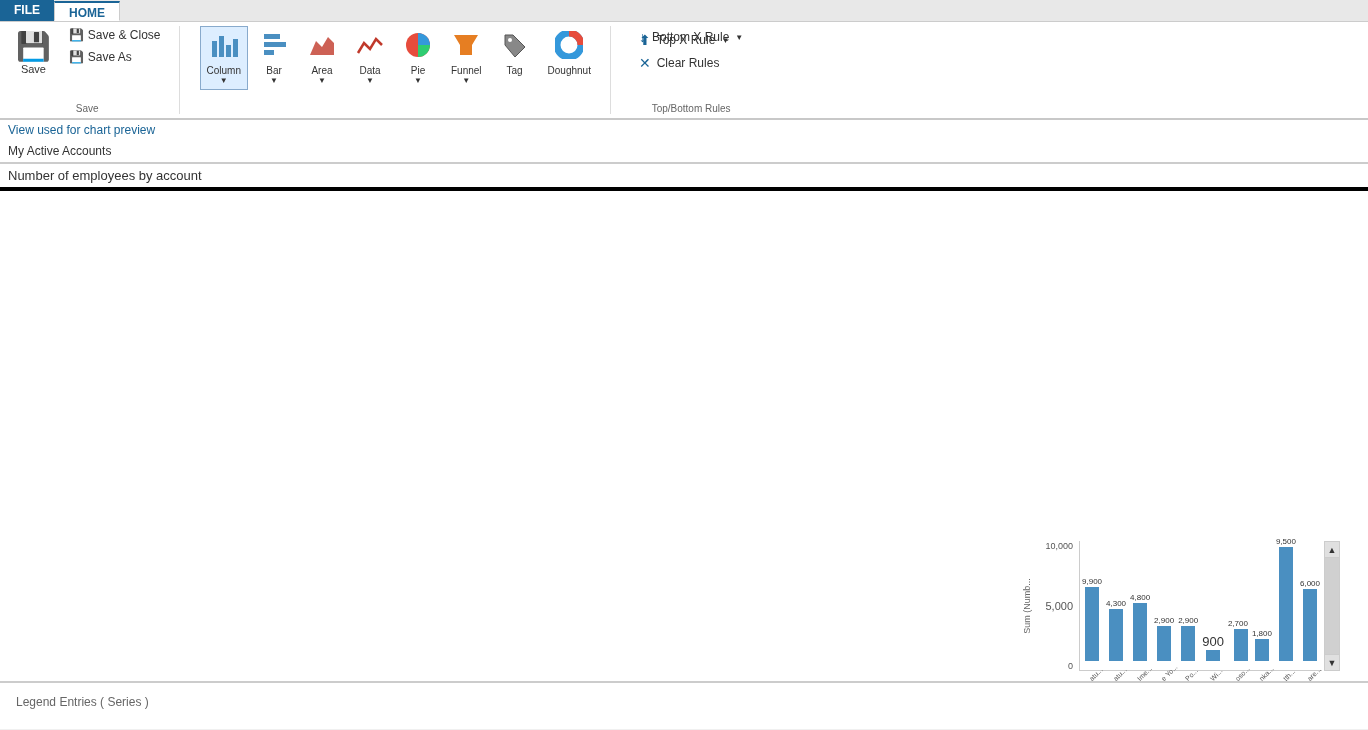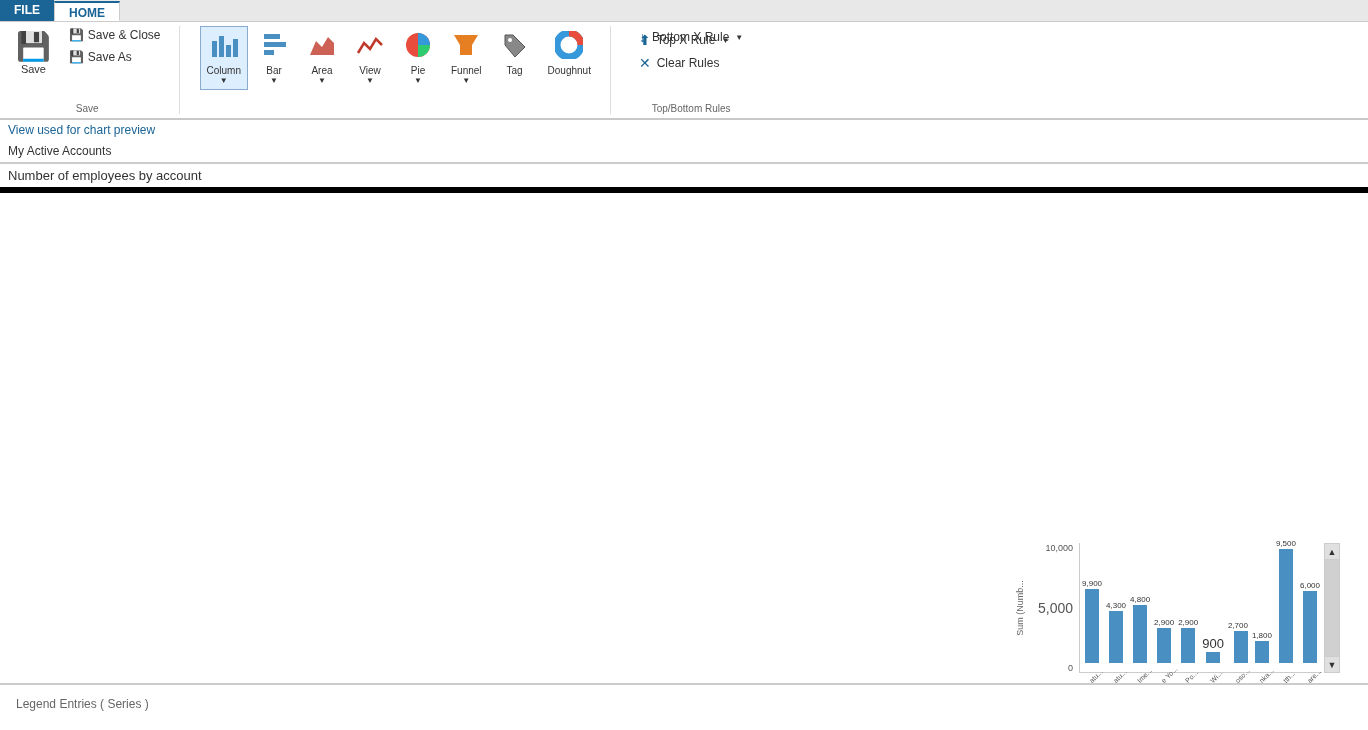--- a/index.html
+++ b/index.html
@@ -26,21 +26,21 @@
     .topbottom-btn { display: flex; align-items: center; gap: 6px; padding: 3px 8px; cursor: pointer; font-size: 12px; background: none; border: none; }
 
     
     .status-bar { background: white; border-bottom: 1px solid #ccc; }
     .status-row { padding: 3px 8px; font-size: 12px; }
     .status-row.bold { font-weight: bold; }
     .status-row.view-link { color: #1a6496; cursor: pointer; }
     .status-row.account { padding: 4px 8px; border-bottom: 1px solid #ccc; }
 
     
-    .chart-title-bar { background: white; border-bottom: 6px solid #000000; padding: 4px 8px; }
+    .chart-title-bar { background: white; border-bottom: 4px solid #000000; padding: 4px 8px; }
     .chart-title-bar input { border: none; outline: none; font-size: 13px; color: #333; width: 100%; background: transparent; }
 
     
     .main-content { background: white; display: flex; height: calc(100vh - 240px); position: relative; }
     .chart-area { flex: 1; display: flex; align-items: flex-end; justify-content: flex-end; padding: 10px 20px 10px 10px; position: relative; }
     .bar-col { display: flex; flex-direction: column; align-items: center; }
 
     
     .bottom-panel { background: white; border-top: 2px solid #ccc; padding: 12px 16px; }
     .panel-section-title { font-size: 12px; color: #666; margin-bottom: 8px; }
@@ -115,21 +115,21 @@
         <div class="label">Area</div>
         <div class="dropdown">▼</div>
       </div>
 
       <div class="chart-btn">
         <div style="font-size:22px;">
           <svg width="28" height="28" viewBox="0 0 28 28">
             <polyline points="2,22 8,12 14,18 20,8 26,14" fill="none" stroke="#c0392b" stroke-width="2.5"></polyline>
           </svg>
         </div>
-        <div class="label">View</div>
+        <div class="label">Data</div>
         <div class="dropdown">▼</div>
       </div>
 
       <div class="chart-btn">
         <div style="font-size:22px;">
           <svg width="28" height="28" viewBox="0 0 28 28">
             <circle cx="14" cy="14" r="12" fill="#e74c3c"></circle>
             <path d="M14,14 L14,2 A12,12 0 0,1 26,14 Z" fill="#3498db"></path>
             <path d="M14,14 L26,14 A12,12 0 0,1 14,26 Z" fill="#2ecc71"></path>
           </svg>
@@ -205,21 +205,21 @@
   <input type="text" value="Number of employees by account" style="border: none; outline: none; font-size: 13px; color: rgb(51, 51, 51); width: 100%;">
 </div>
 
 <div class="main-content">
   <div class="chart-area">
     <div style="display:flex;flex-direction:column;align-items:flex-end;margin-right:8px;">
       <div class="chart-wrapper">
 
         <div style="display:flex;flex-direction:column;justify-content:space-between;align-items:flex-end;height:130px;margin-right:4px;padding-right:2px;position:relative;">
           <span style="font-size:9px;color:#555;">10,000</span>
-          <span style="font-size:14px;color:#555;">5,000</span>
+          <span style="font-size:11px;color:#555;">5,000</span>
           <span style="font-size:9px;color:#555;">0</span>
           <div style="position:absolute;left:-46px;top:50%;transform:translateY(-50%) rotate(-90deg);font-size:9px;color:#666;white-space:nowrap;">Sum (Numb...</div>
         </div>
 
         <div style="display:flex;align-items:flex-end;gap:4px;height:130px;border-bottom:1px solid #ccc;border-left:1px solid #ccc;padding: 0 2px;">
           <div class="bar-col" style="display:flex;flex-direction:column;align-items:center;">
             <span style="font-size:8px;margin-bottom:1px;">9,900</span>
             <div style="width:14px;height:74px;background:#4a8fc1;position:relative;"></div>
             <span style="font-size:7px;color:#555;transform:rotate(-45deg);transform-origin:top right;margin-top:2px;display:block;width:20px;overflow:hidden;">atu...</span>
           </div>

